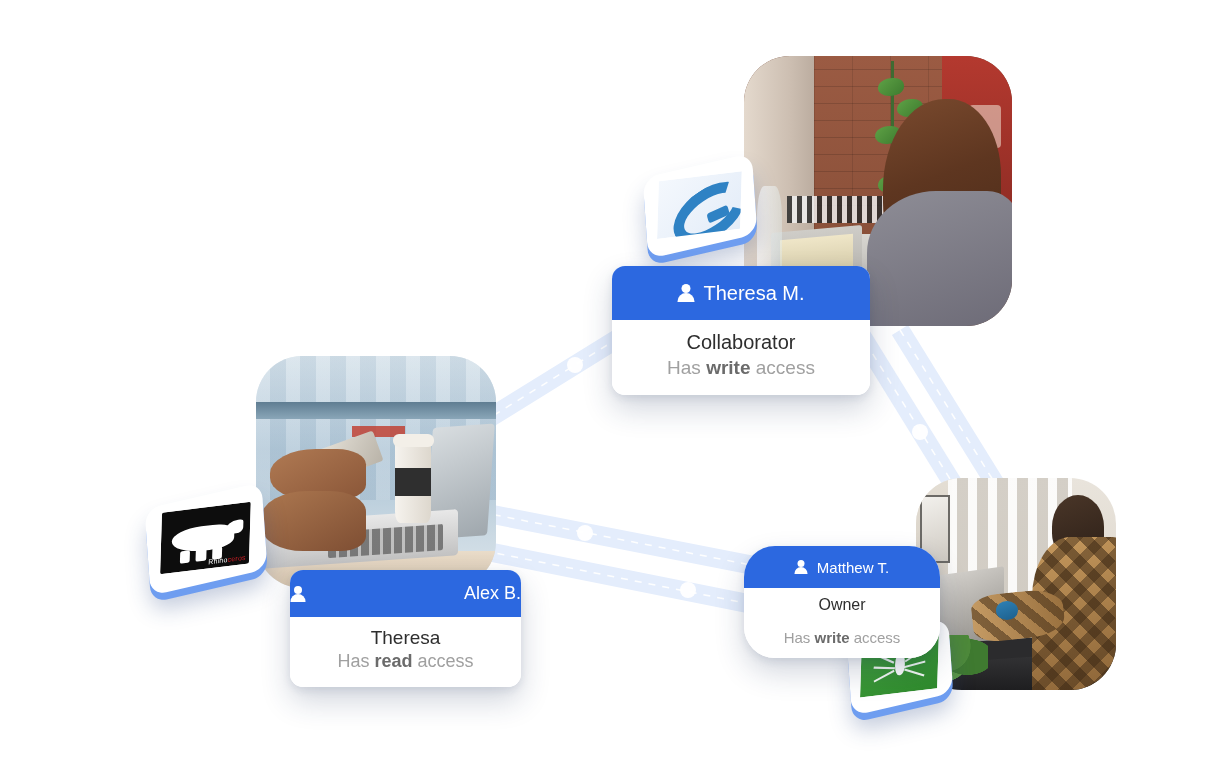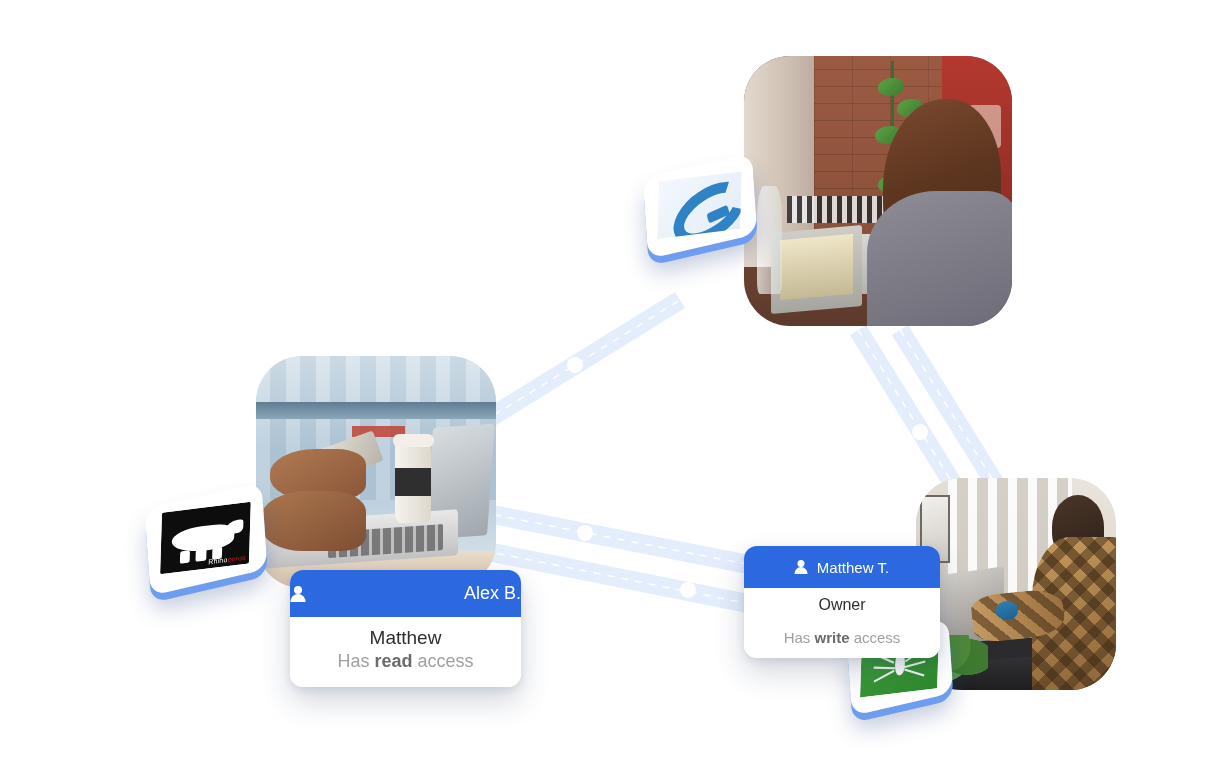--- a/index.html
+++ b/index.html
@@ -381,21 +381,21 @@
 
   #card-alex { left: 290px; top: 570px; width: 231px; }
   #card-alex .card-header { height: 47px; font-size: 18px; }
   #card-alex .person-icon { width: 15px; height: 16px; }
   #card-alex .pi-head { width: 8px; height: 8px; }
   #card-alex .pi-body { width: 15px; height: 8px; border-radius: 8px 8px 0 0; }
   #card-alex .card-body { padding: 10px 0 15px; }
   #card-alex .card-role { font-size: 19px; margin-bottom: 2px; }
   #card-alex .card-access { font-size: 18px; }
 
-  #card-matthew { left: 744px; top: 546px; width: 196px; }
+  #card-matthew { left: 744px; top: 546px; width: 196px; border-radius: 31px; }
   #card-matthew .card-header { height: 42px; font-size: 15px; }
   #card-matthew .person-icon { width: 13px; height: 14px; }
   #card-matthew .pi-head { width: 7px; height: 7px; }
   #card-matthew .pi-body { width: 13px; height: 7px; border-radius: 7px 7px 0 0; }
   #card-matthew .card-body { padding: 8px 0 12px; }
   #card-matthew .card-role { font-size: 16px; margin-bottom: 15px; }
   #card-matthew .card-access { font-size: 15px; }
 </style>
 </head>
 <body>
@@ -536,31 +536,48 @@
         <div class="bug-leg" style="left:16%; top:64%; transform:rotate(-22deg);"></div>
         <div class="bug-leg" style="right:16%; top:30%; transform:rotate(-28deg);"></div>
         <div class="bug-leg" style="right:16%; top:48%; transform:rotate(-8deg);"></div>
         <div class="bug-leg" style="right:16%; top:64%; transform:rotate(22deg);"></div>
         <div class="bug-body"></div>
         <div class="bug-head"></div>
       </div>
     </div>
   </div>
 
+  <div class="info-card" id="card-theresa">
+    <div class="card-header" style="background:#2c68e0;">
+      <span class="person-icon">
+        <span class="pi-head"></span>
+          <span class="pi-body"></span>
+      </span>
+      <span class="card-name">Theresa M.</span>
+    </div>
+    <div class="card-body">
+      <div class="card-role">Collaborator</div>
+      <div class="card-access">
+        <span>Has</span>
+        <b>write</b>
+        <span>access</span>
+      </div>
+    </div>
+  </div>
 
   <div class="info-card" id="card-alex">
     <div class="card-header" style="background:#2c68e0;justify-content:space-between;">
       <span class="person-icon">
         <span class="pi-head"></span>
           <span class="pi-body"></span>
       </span>
       <span class="card-name">Alex B.</span>
     </div>
     <div class="card-body">
-      <div class="card-role">Matthew</div>
+      <div class="card-role">Theresa</div>
       <div class="card-access">
         <span>Has</span>
         <b>read</b>
         <span>access</span>
       </div>
     </div>
   </div>
 
   <div class="info-card" id="card-matthew">
     <div class="card-header" style="background:#2c68e0;">

